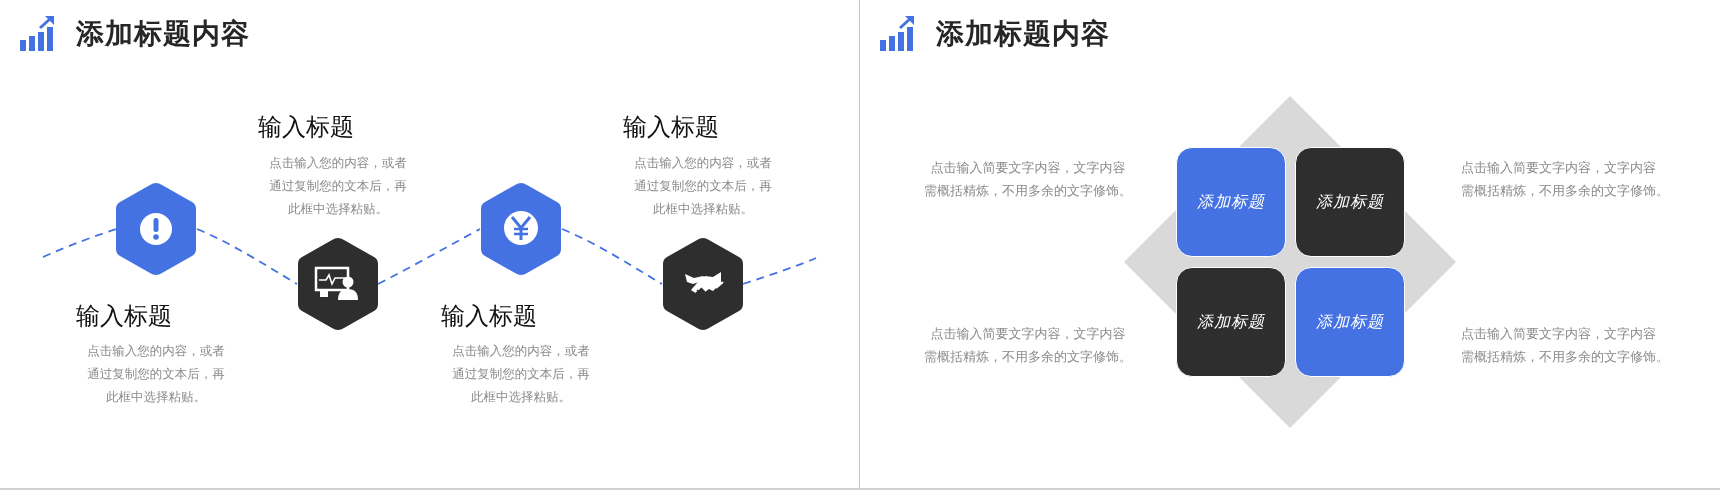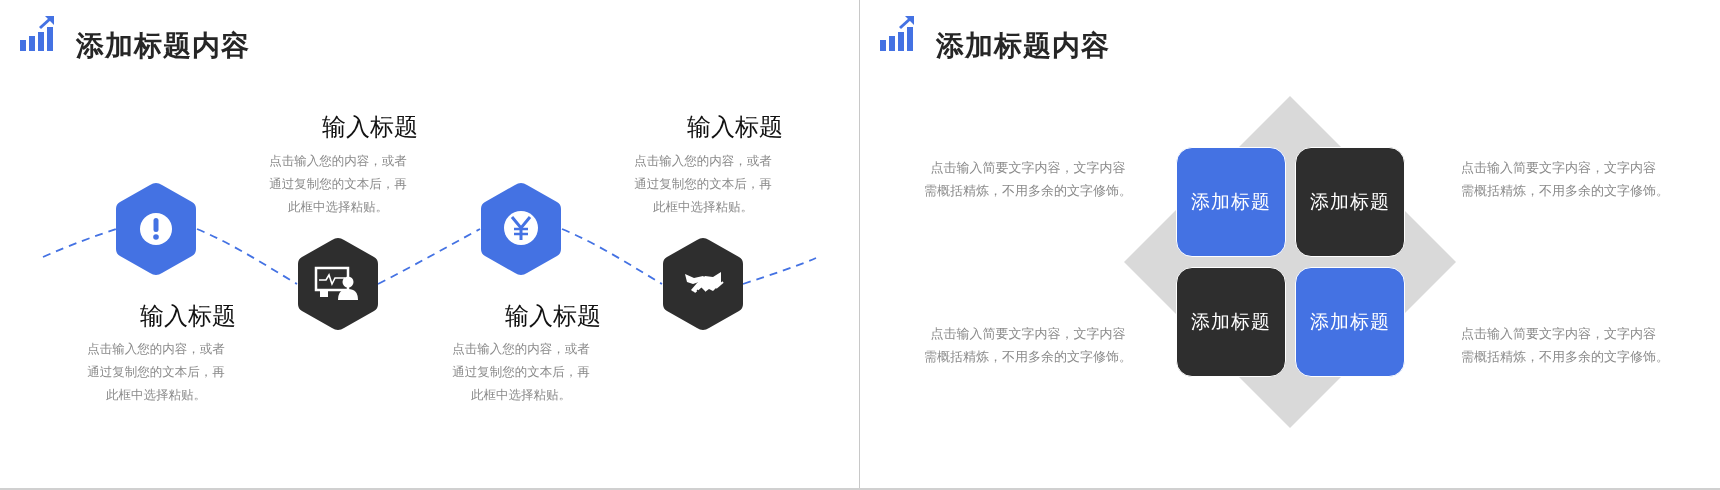--- a/index.html
+++ b/index.html
@@ -9,46 +9,45 @@
   }
   .slide { position: absolute; top: 0; height: 488px; background: #ffffff; overflow: hidden; }
   #slide-left { left: 0; width: 859px; }
   #slide-right { left: 860px; width: 860px; }
   .divider { position: absolute; left: 859px; top: 0; width: 1px; height: 488px; background: #c8c8c8; }
   .bottom-border { position: absolute; left: 0; top: 488px; width: 1720px; height: 2px; background: #d0d0d0; }
 
   .logo { position: absolute; left: 18px; top: 14px; width: 40px; height: 40px; }
   .slide-title {
     position: absolute; left: 76px; top: 14px; font-size: 28px; font-weight: bold; color: #262626;
-    line-height: 40px; letter-spacing: 1px; margin-top: 12px;
+    line-height: 40px; letter-spacing: 1px;
   }
 
   .item-title {
-    position: absolute; width: 160px; text-align: right; font-size: 24px; color: #111111;
+    position: absolute; width: 160px; text-align: left; font-size: 24px; color: #111111;
     line-height: 32px;
   }
   .item-desc {
     position: absolute; width: 160px; text-align: center; font-size: 12.5px; color: #8a8a8a;
     line-height: 23px;
-    font-family: Liberation Mono, monospace;
   }
 
   .hex { position: absolute; width: 84px; height: 96px; }
   .hex svg { display: block; }
 
   .dash-path { position: absolute; left: 0; top: 0; }
 
   .diamond {
     position: absolute; left: 0; top: 0;
   }
   .tile {
     position: absolute; width: 110px; height: 110px; border-radius: 16px;
     box-sizing: border-box; border: 1.5px solid #ffffff;
     display: flex; align-items: center; justify-content: center;
-    color: #ffffff; font-size: 19px; letter-spacing: 1px;
+    color: #ffffff; font-size: 16px; letter-spacing: 1px; font-style: italic;
   }
   .tile.blue { background: #4472e3; }
   .tile.dark { background: #2e2e2e; }
 
   .side-text {
     position: absolute; width: 210px; font-size: 13px; color: #8a8a8a; line-height: 23px;
   }
   .side-text.left { text-align: center; }
   .side-text.right { text-align: left; }
 </style>

